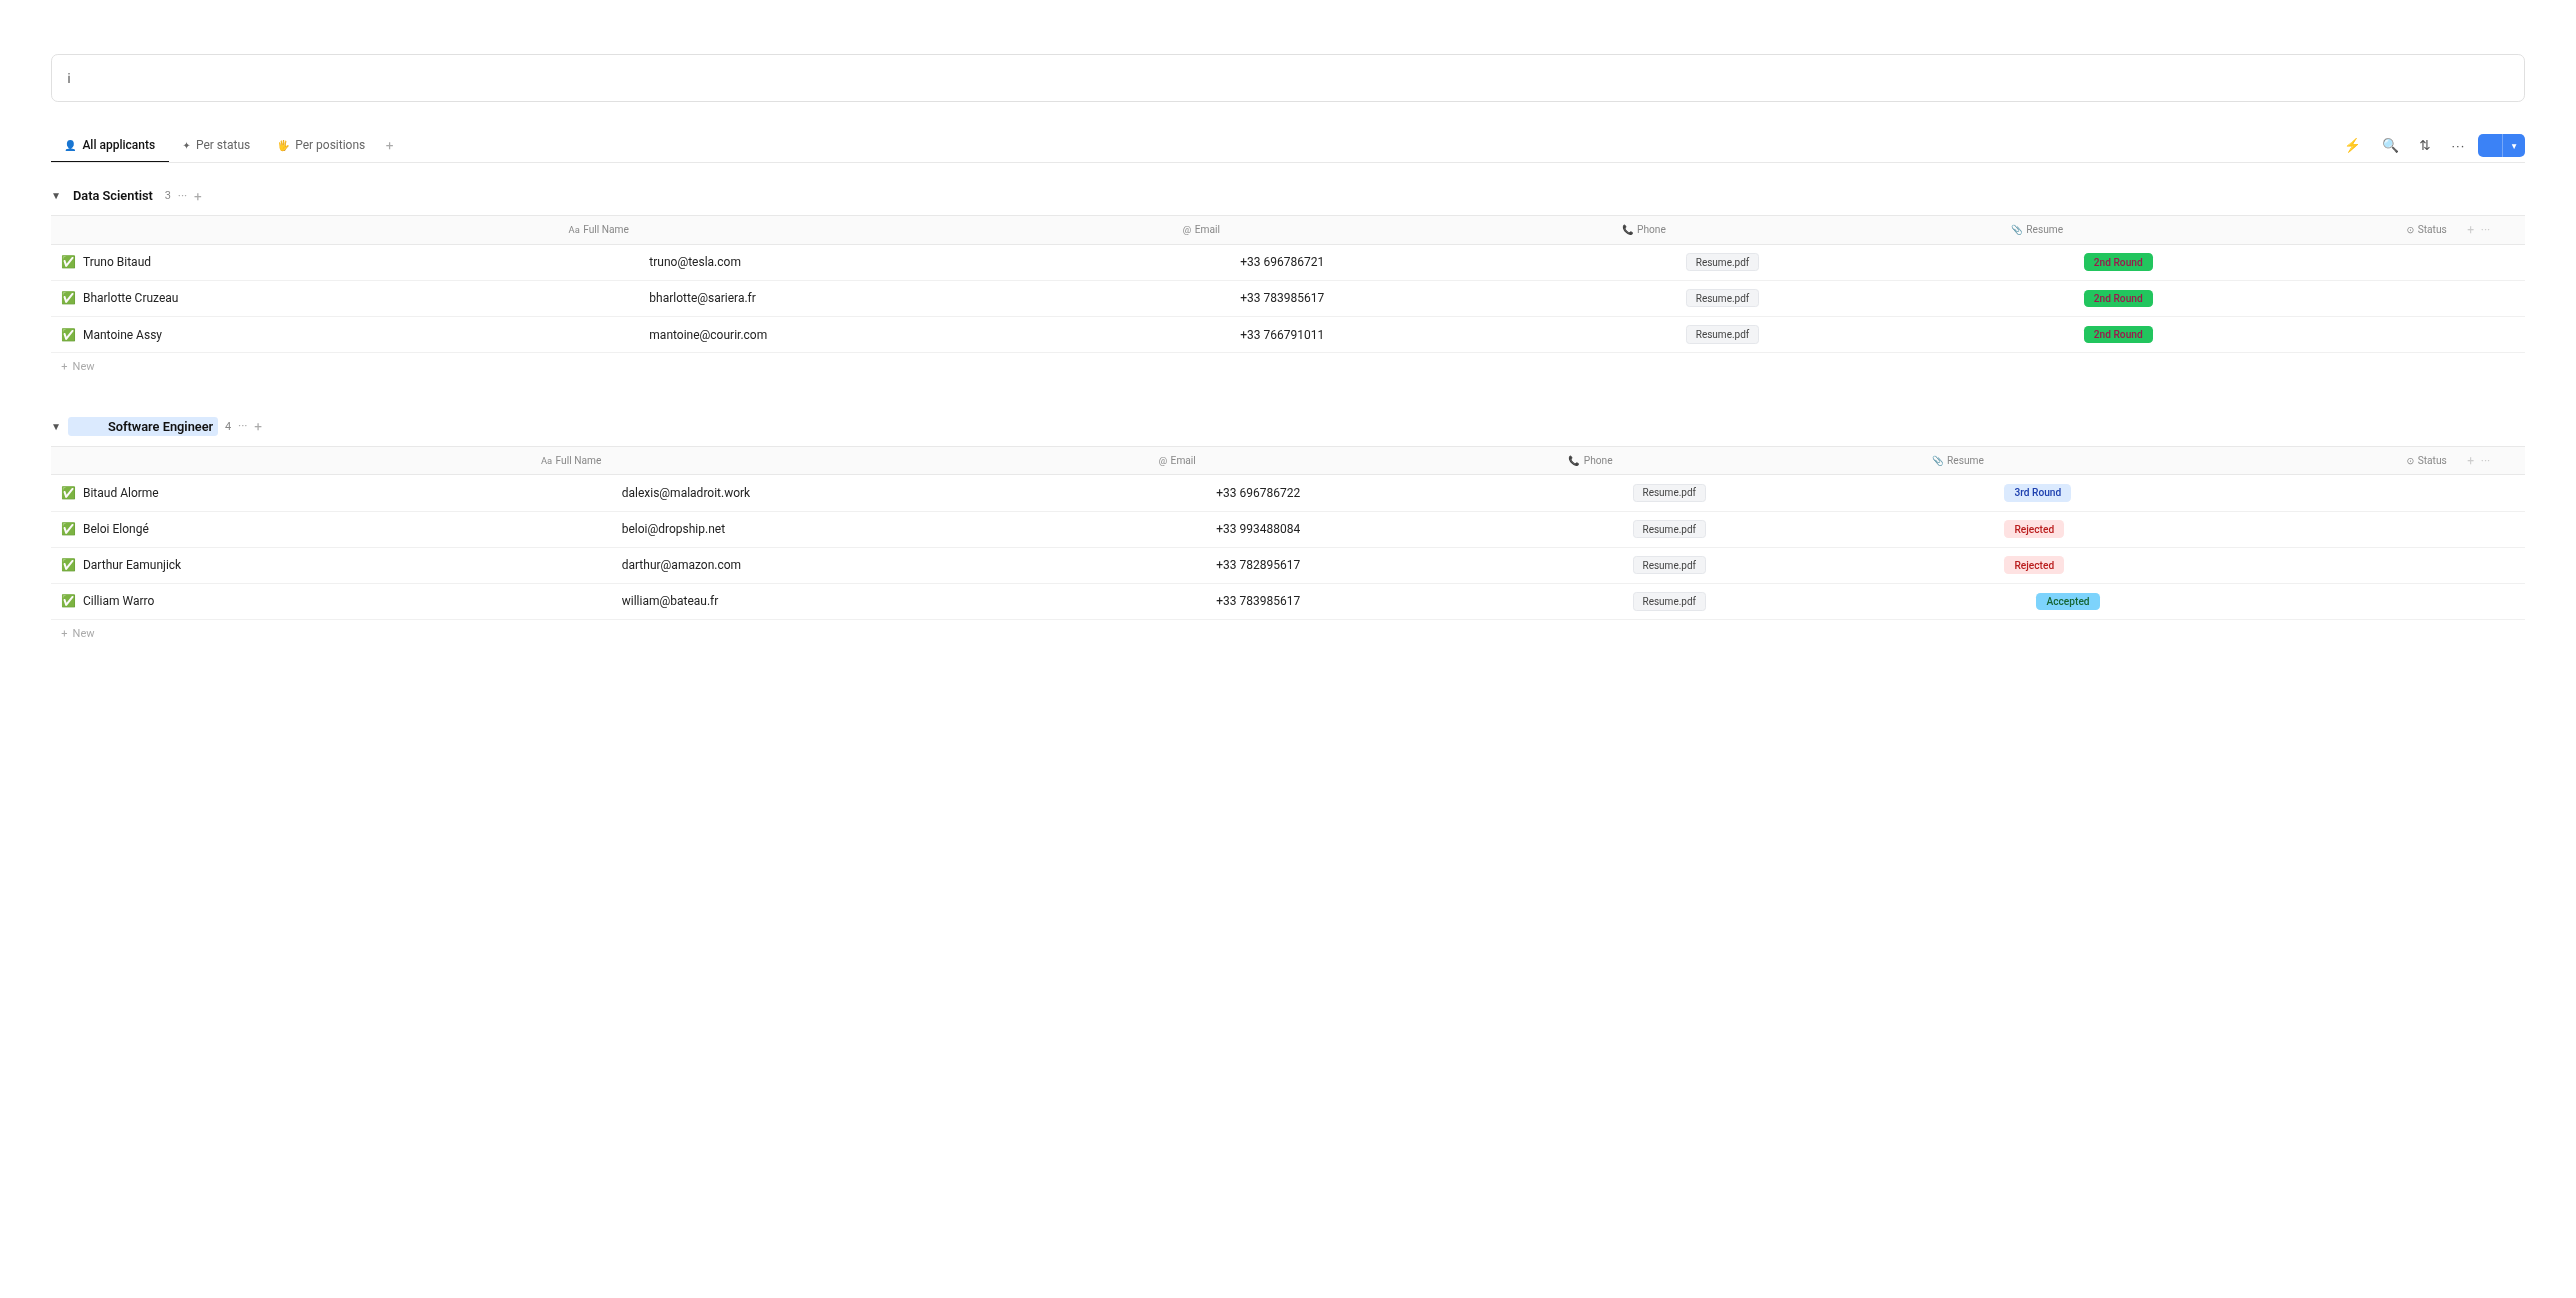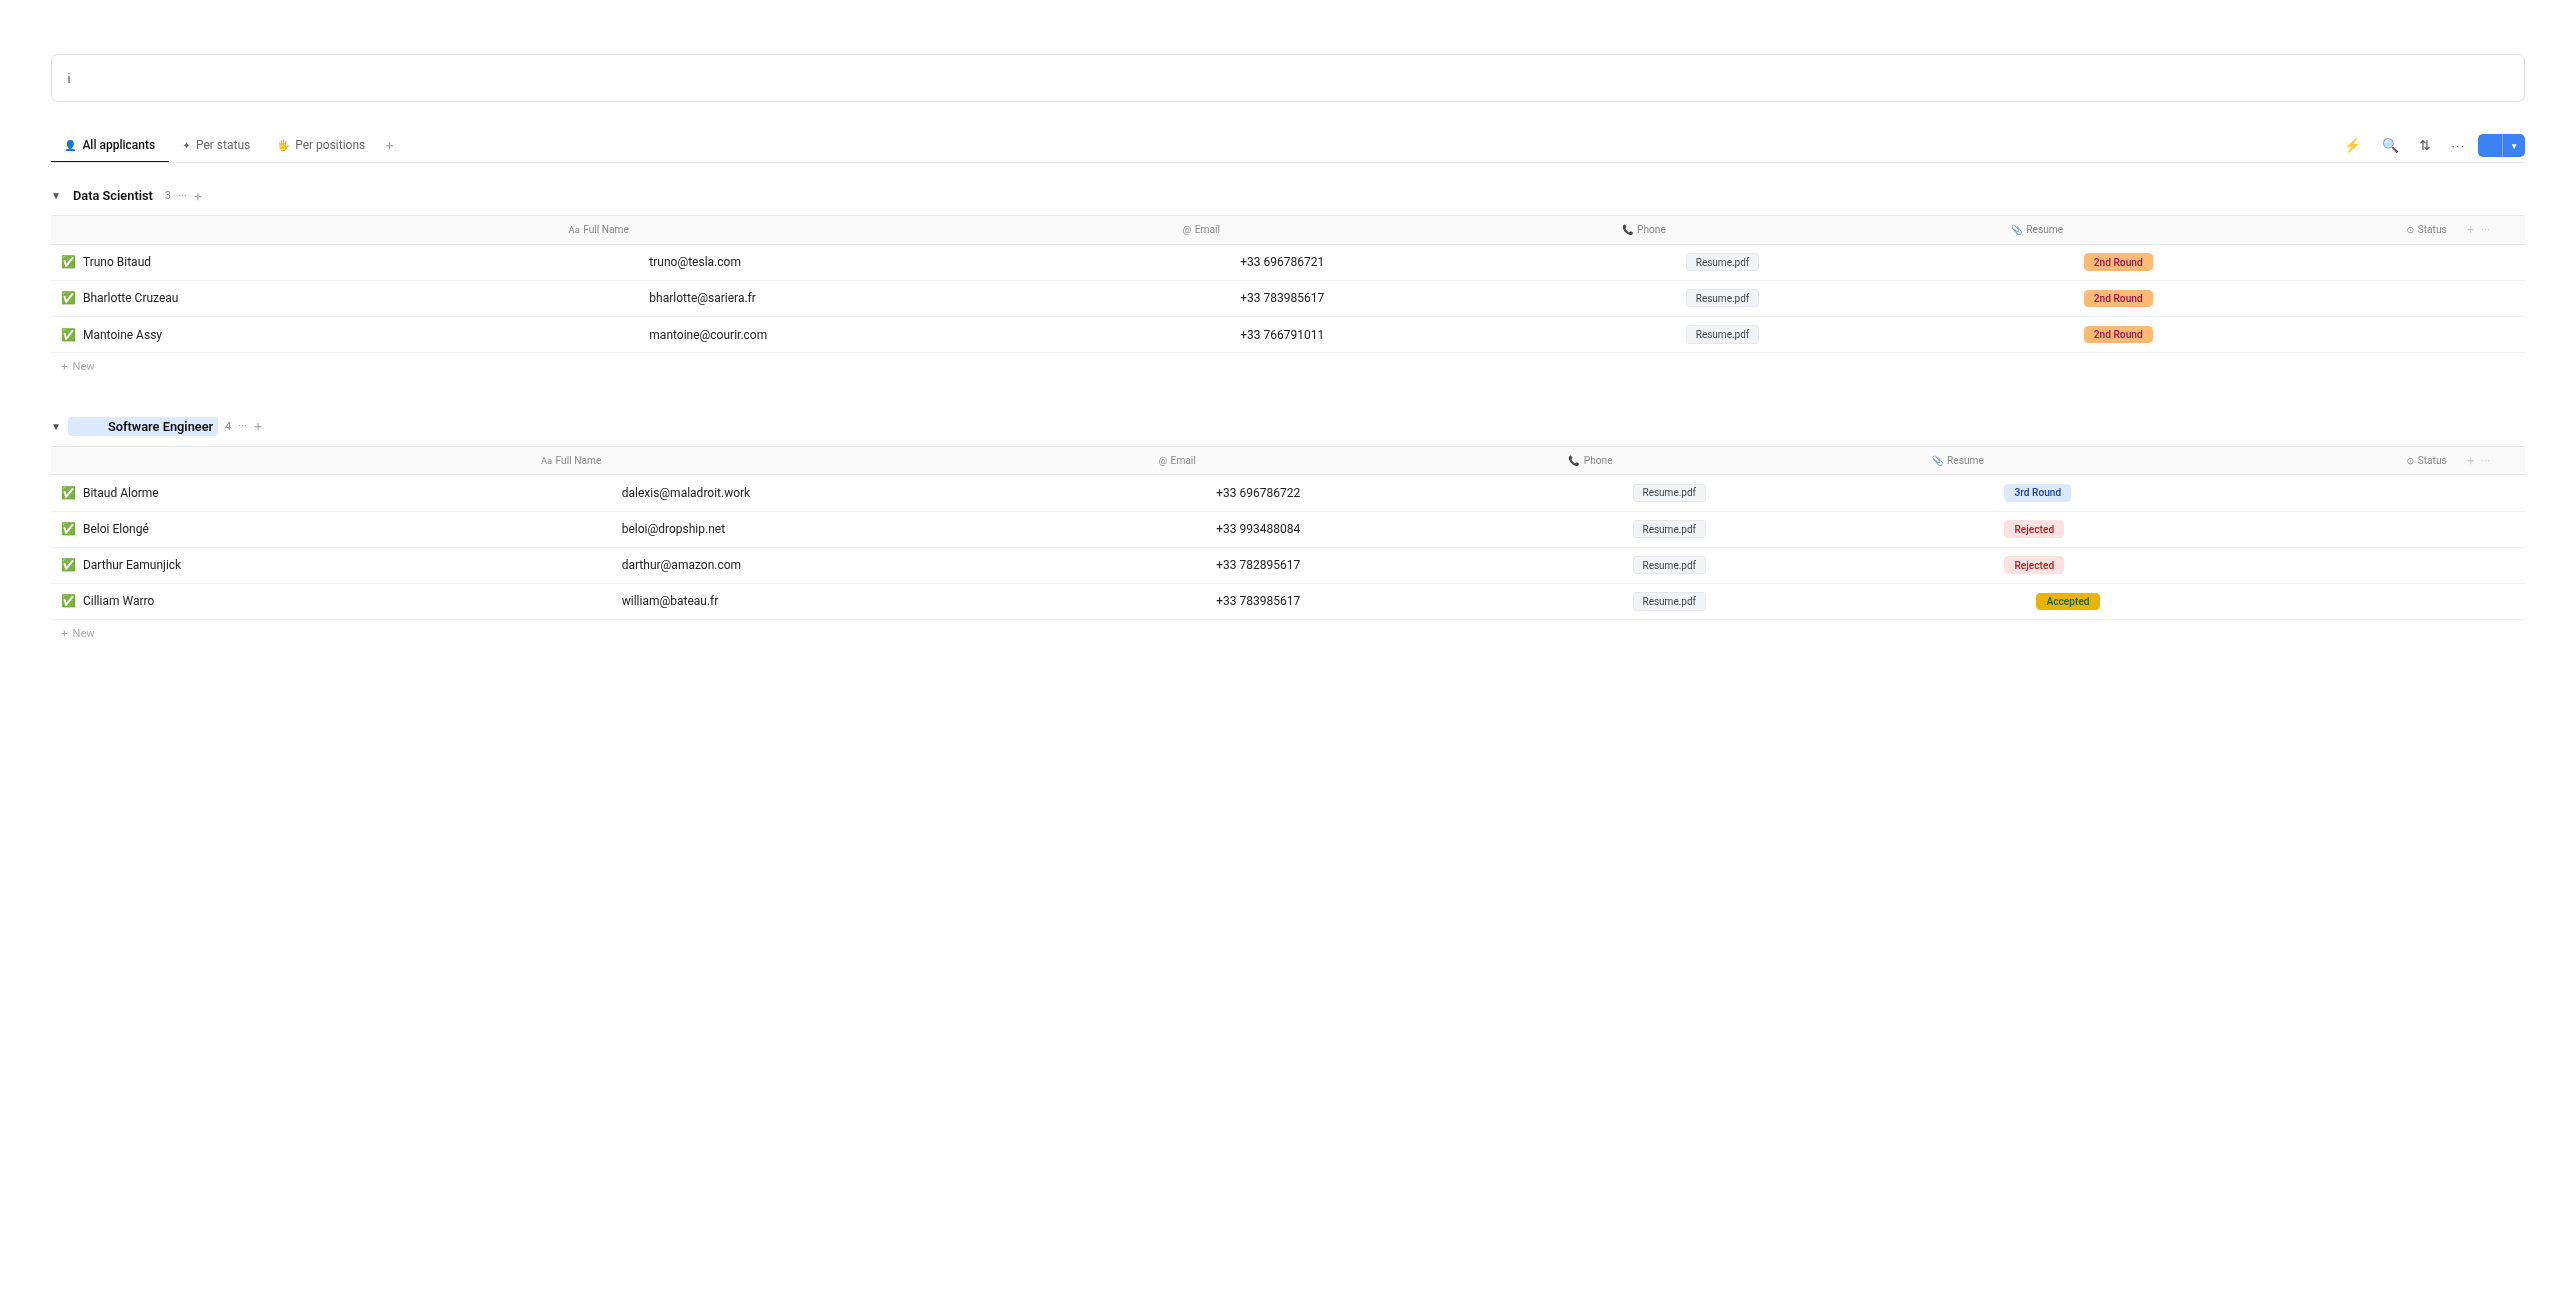--- a/index.html
+++ b/index.html
@@ -229,36 +229,36 @@
 
     .status-badge {
       display: inline-block;
       border-radius: 4.3px;
       padding: 3.4px 10.2px;
       font-size: 10.2px;
       font-weight: 500;
     }
 
     .status-2nd-round {
-      background: #fdba74;
+      background: #22c55e;
       color: #9d174d;
     }
 
     .status-3rd-round {
       background: #dbeafe;
       color: #1e40af;
     }
 
     .status-rejected {
       background: #fee2e2;
       color: #b91c1c;
     }
 
     .status-accepted {
-      background: #eab308;
+      background: #7dd3fc;
       color: #166534;
       margin-left: 32px;
     }
 
     .add-new-row {
       display: flex;
       align-items: center;
       gap: 5.1px;
       padding: 6.8px 10.2px;
       color: #aaa;

